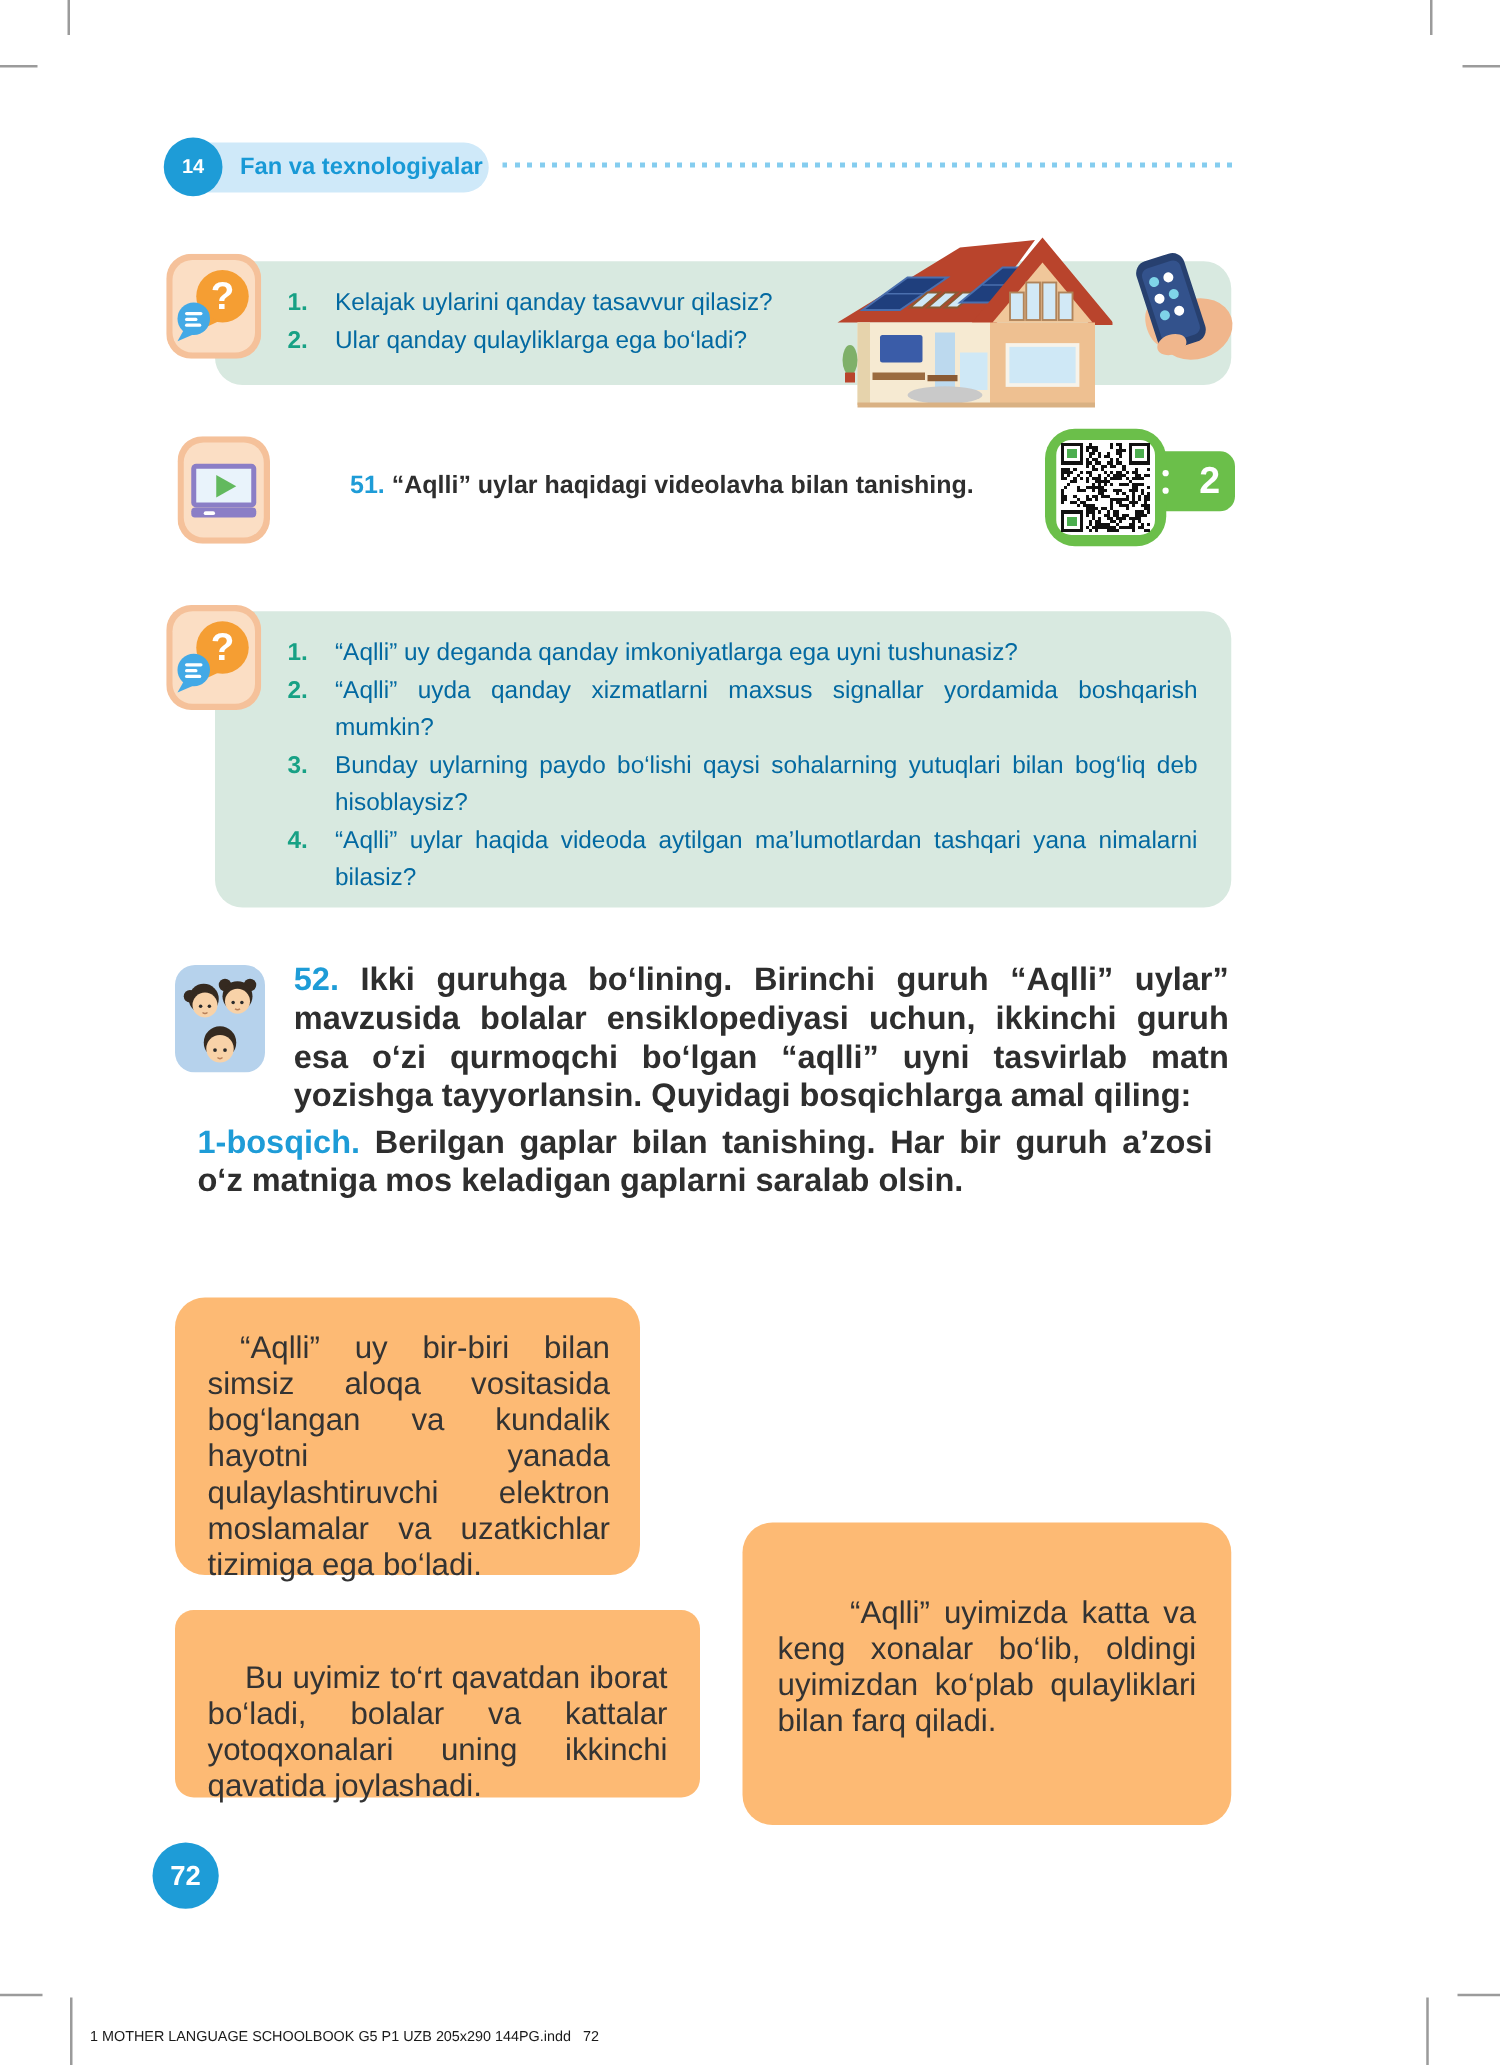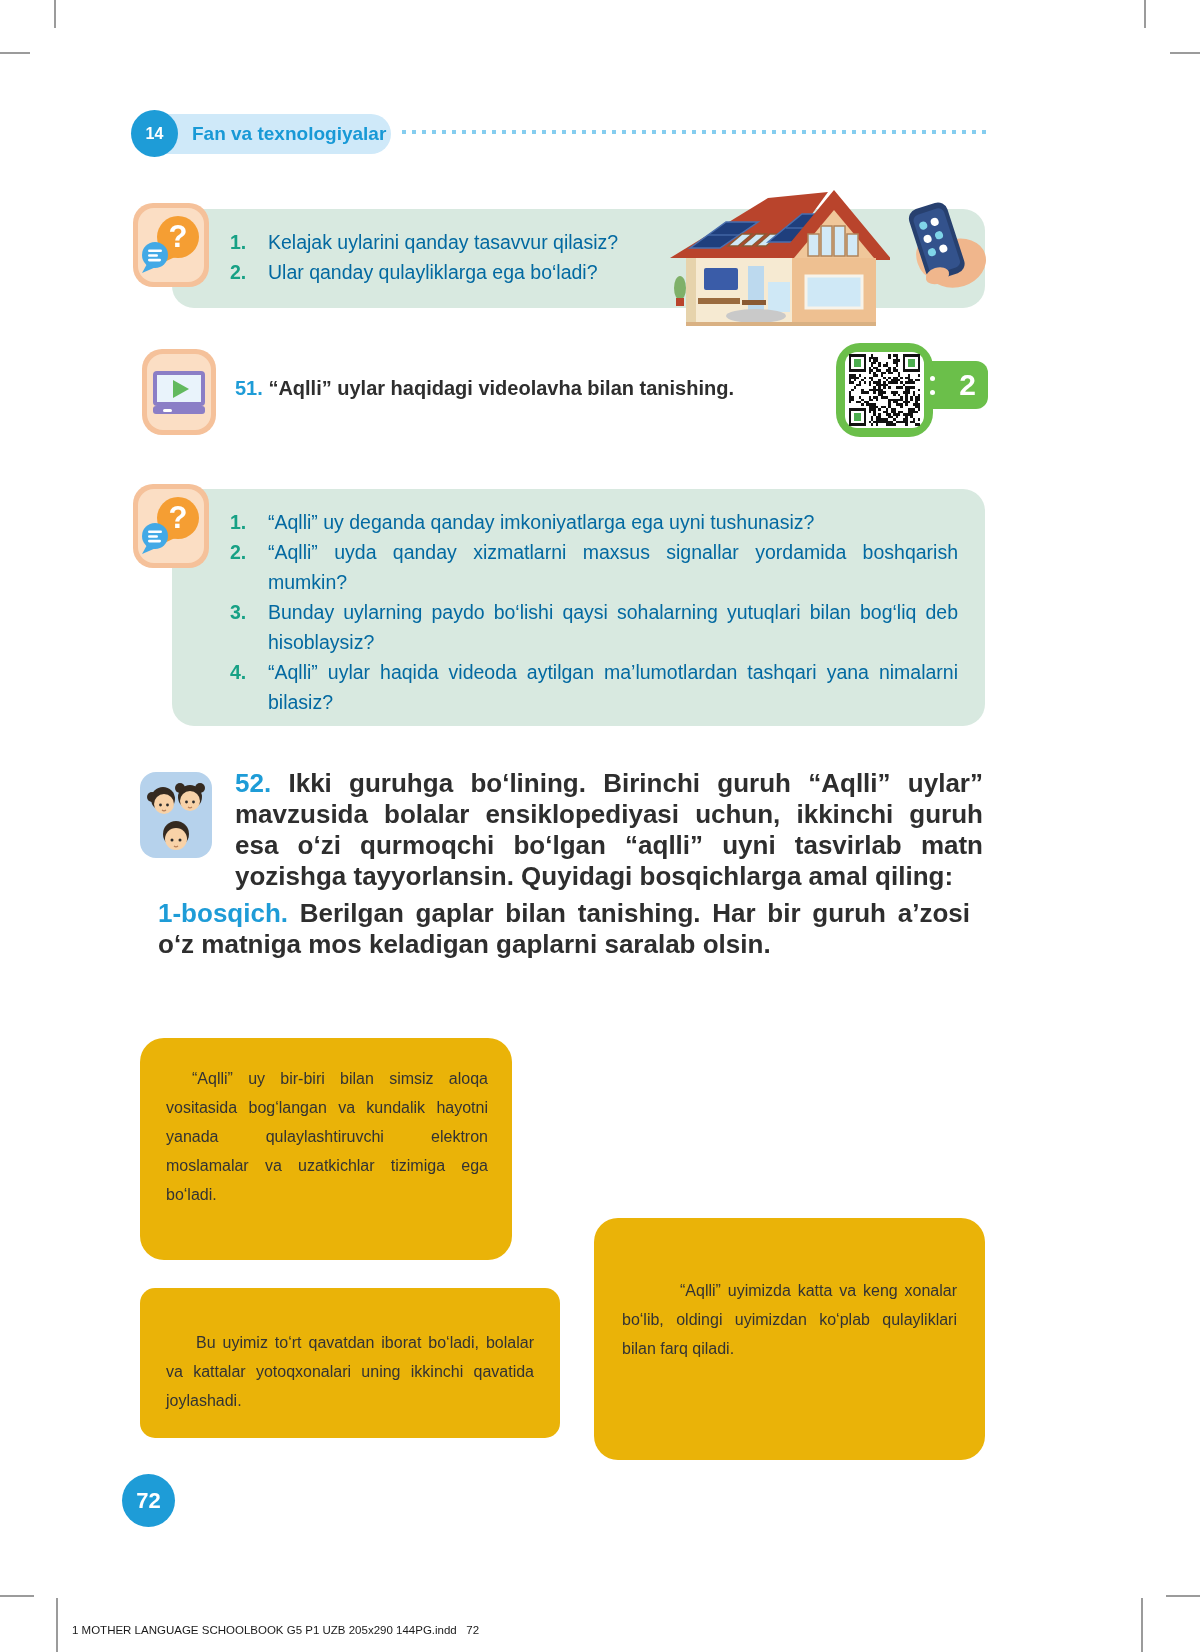--- a/index.html
+++ b/index.html
@@ -19,35 +19,35 @@
   .gbox{position:absolute;background:#d8e9e0;border-radius:22px;}
   .qlist{position:absolute;}
   .qitem{display:flex;font-size:19.5px;line-height:30px;}
   .qnum{width:38px;flex:none;font-weight:bold;color:#17a185;}
   .qtxt{flex:1;text-align:justify;color:#0369a1;}
 
   
   .tile{position:absolute;}
 
   
-  .taskline{position:absolute;font-weight:bold;font-size:20px;color:#2e2e2e;}
+  .taskline{position:absolute;font-weight:bold;font-size:20px;color:#2e2e2e;margin-left:45px;}
   .tasknum{color:#1e9cd7;}
   .taskpar{position:absolute;font-weight:bold;font-size:26px;line-height:31px;color:#2e2e2e;text-align:justify;}
 
   
   .qr-frame{position:absolute;left:836px;top:343px;width:97px;height:94px;background:#6bbf4a;border-radius:24px;z-index:2;}
   .qr-inner{position:absolute;left:9px;top:9px;width:79px;height:76px;background:#ffffff;border-radius:12px;}
   .qr-badge{position:absolute;left:920px;top:361px;width:68px;height:48px;background:#6bbf4a;border-radius:12px;z-index:1;
             display:flex;align-items:center;justify-content:flex-end;padding-right:12px;box-sizing:border-box;
             color:#fff;font-weight:bold;font-size:30px;}
   .qr-dot{position:absolute;width:5px;height:5px;border-radius:50%;background:#ffffff;z-index:3;}
 
   
-  .card{position:absolute;background:#eab308;border-radius:24px;box-sizing:border-box;
-        font-size:16px;line-height:29px;color:#333333;text-align:justify;}
+  .card{position:absolute;background:#fdba74;border-radius:24px;box-sizing:border-box;
+        font-size:25px;line-height:29px;color:#333333;text-align:justify;}
 
   
   .pageno{position:absolute;left:122px;top:1474px;width:53px;height:53px;border-radius:50%;background:#1e9cd7;
           color:#fff;font-weight:bold;font-size:22px;display:flex;align-items:center;justify-content:center;}
 
   
   .footer-text{position:absolute;top:1624px;font-size:11.5px;color:#1a1a1a;letter-spacing:0;}
 </style>
 </head>
 <body>

